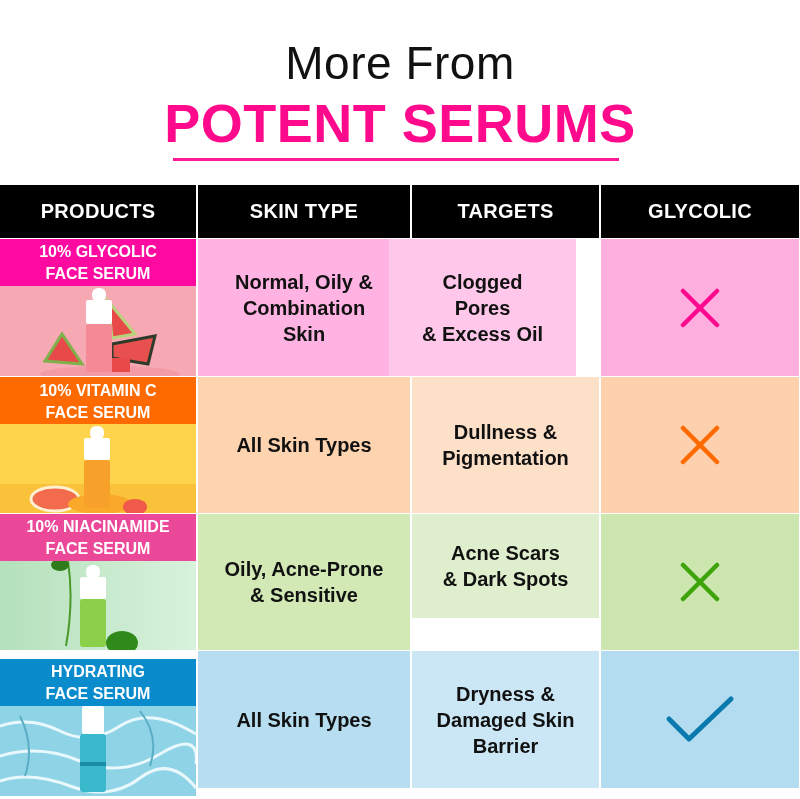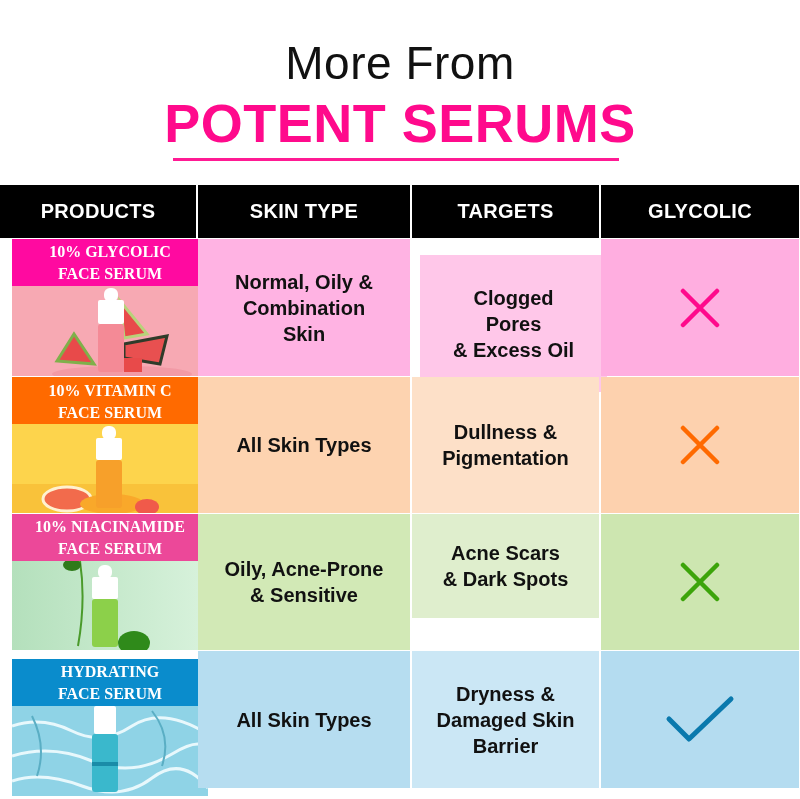--- a/index.html
+++ b/index.html
@@ -14,21 +14,21 @@
   .table { position: absolute; left: 0; top: 185px; width: 799px; height: 603px; }
   .header-row { position: absolute; top: 0; left: 0; height: 53px; width: 799px; }
   .hcell { position: absolute; top: 0; height: 53px; background: #000; color: #fff; font-weight: 700; font-size: 20px;
            display: flex; align-items: center; justify-content: center; letter-spacing: 0.3px; }
 
   .row { position: absolute; left: 0; width: 799px; }
   .cell { position: absolute; top: 0; display: flex; align-items: center; justify-content: center; text-align: center;
           font-size: 20px; font-weight: 700; color: #111; line-height: 26px; padding: 0 24px; }
   .cell span { white-space: pre-line; }
 
-  .product { position: absolute; top: 0; left: 12px; width: 232px; overflow: hidden; font-family: Liberation Serif, serif; }
+  .product { position: absolute; top: 0; left: 0; width: 232px; overflow: hidden; }
   .product-label { position: absolute; top: 0; left: 0; width: 196px; height: 47px; color: #fff; font-weight: 700;
                    font-size: 16px; line-height: 22px; text-align: center; display: flex; align-items: center; justify-content: center; padding-top: 1px; }
   .product-label span { white-space: pre-line; }
   .product-image { position: absolute; top: 47px; left: 0; width: 196px; }
 
   .icon-wrap { width: 60px; height: 60px; display: flex; align-items: center; justify-content: center; }
 </style>
 </head>
 <body>
 
@@ -61,21 +61,21 @@
         <rect x="112" y="72" width="18" height="14" fill="#e84a4a"></rect>
         <rect x="92" y="2" width="14" height="14" rx="6" fill="#ffffff"></rect>
         <rect x="86" y="14" width="26" height="24" rx="2" fill="#ffffff"></rect>
         <rect x="86" y="38" width="26" height="48" rx="3" fill="#f48a96"></rect>
       </svg>
     </div>
     <div class="cell" style="left:198px;width:212px;height:137px;background:#ffb3e3;">
         <span>Normal, Oily &amp;
 Combination Skin</span>
       </div>
-    <div class="cell" style="left:420px;width:187px;height:137px;background:#ffc7e9;margin-top:16px;">
+    <div class="cell" style="left:389px;width:187px;height:137px;background:#ffc7e9;">
         <span>Clogged Pores
 &amp; Excess Oil</span>
       </div>
     <div class="cell" style="left:601px;width:198px;height:137px;background:#ffaee0;">
       <div class="icon-wrap">
         <svg width="40" height="40" viewBox="0 0 40 40">
             <path d="M3 3 L37 37 M37 3 L3 37" stroke="#ff0a8c" stroke-width="4.5" stroke-linecap="round"></path>
           </svg>
       </div>
     </div>

